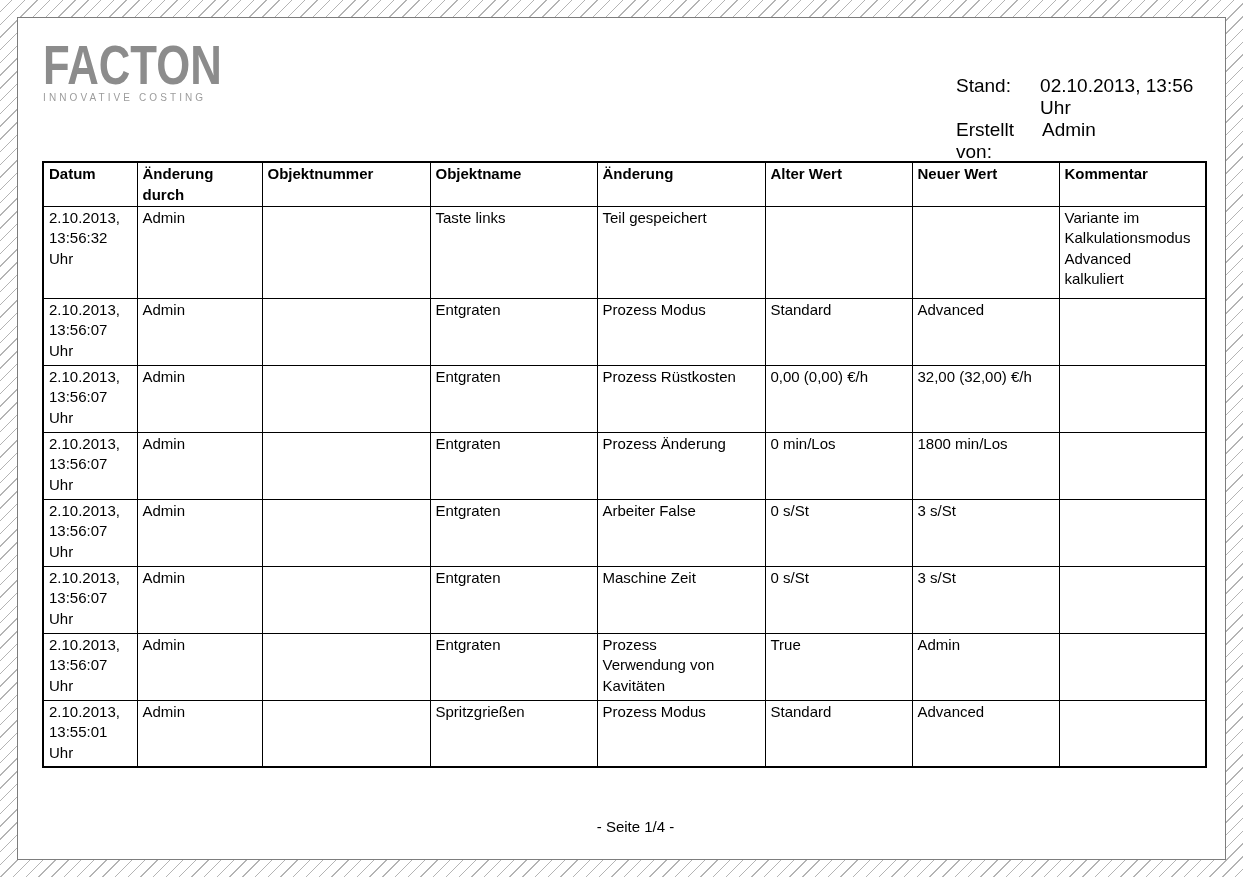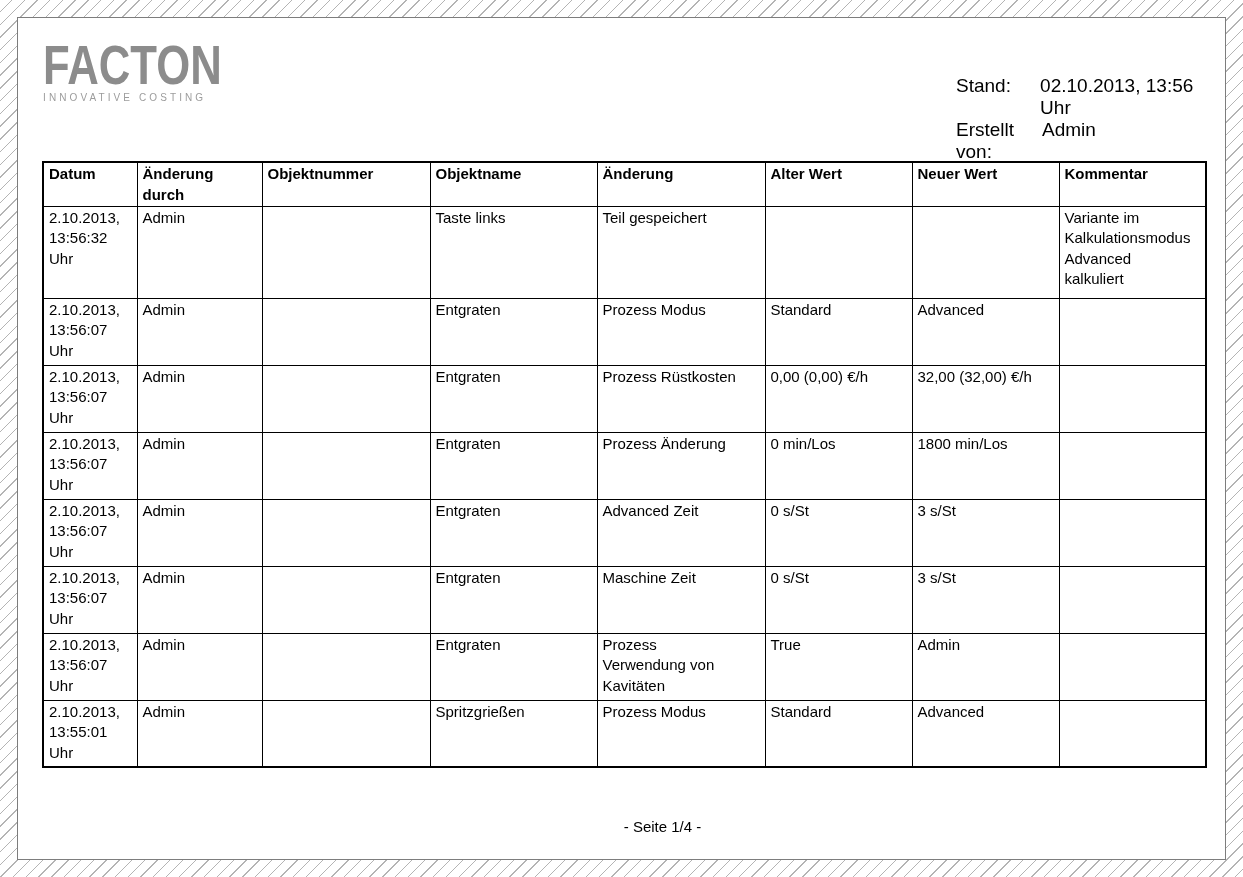--- a/index.html
+++ b/index.html
@@ -50,21 +50,21 @@
     vertical-align: top; text-align: left;
     padding: 1px 4px 0 5px;
     font-size: 15px; line-height: 20.5px;
     white-space: pre-line; overflow: hidden;
   }
   .report-table th { font-weight: bold; height: 44px; }
   tr.row-tall td { height: 92px; }
   tr.row-std td { height: 67px; }
   
   .footer { position: absolute; left: 0; right: 0; top: 800px; text-align: center; font-size: 15px; }
-  .footer-inner { position: relative; left: 41px; }
+  .footer-inner { position: relative; left: 14px; }
 </style>
 </head>
 <body>
 
 <div class="page">
 
   <div class="logo">
     <div class="logo-name">FACTON</div>
     <div class="logo-tagline">INNOVATIVE COSTING</div>
   </div>
@@ -157,21 +157,21 @@
         <td>1800 min/Los</td>
         <td></td>
       </tr>
       <tr class="row-std">
         <td>2.10.2013,
 13:56:07
 Uhr</td>
         <td>Admin</td>
         <td></td>
         <td>Entgraten</td>
-        <td>Advanced Zeit</td>
+        <td>Arbeiter False</td>
         <td>0 s/St</td>
         <td>3 s/St</td>
         <td></td>
       </tr>
       <tr class="row-std">
         <td>2.10.2013,
 13:56:07
 Uhr</td>
         <td>Admin</td>
         <td></td>

